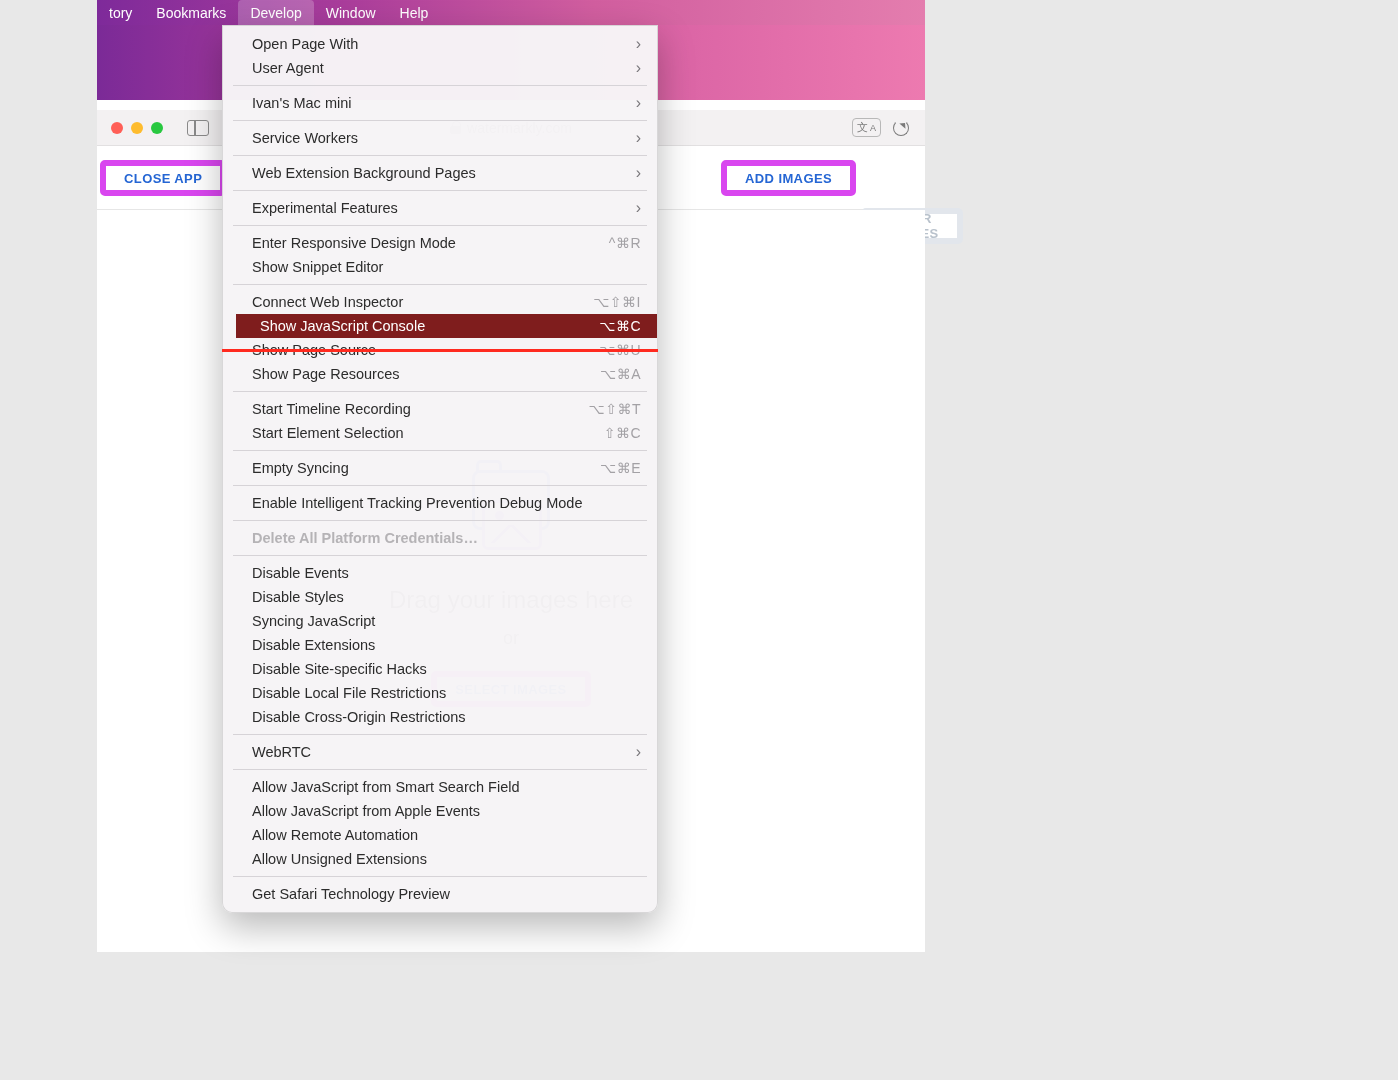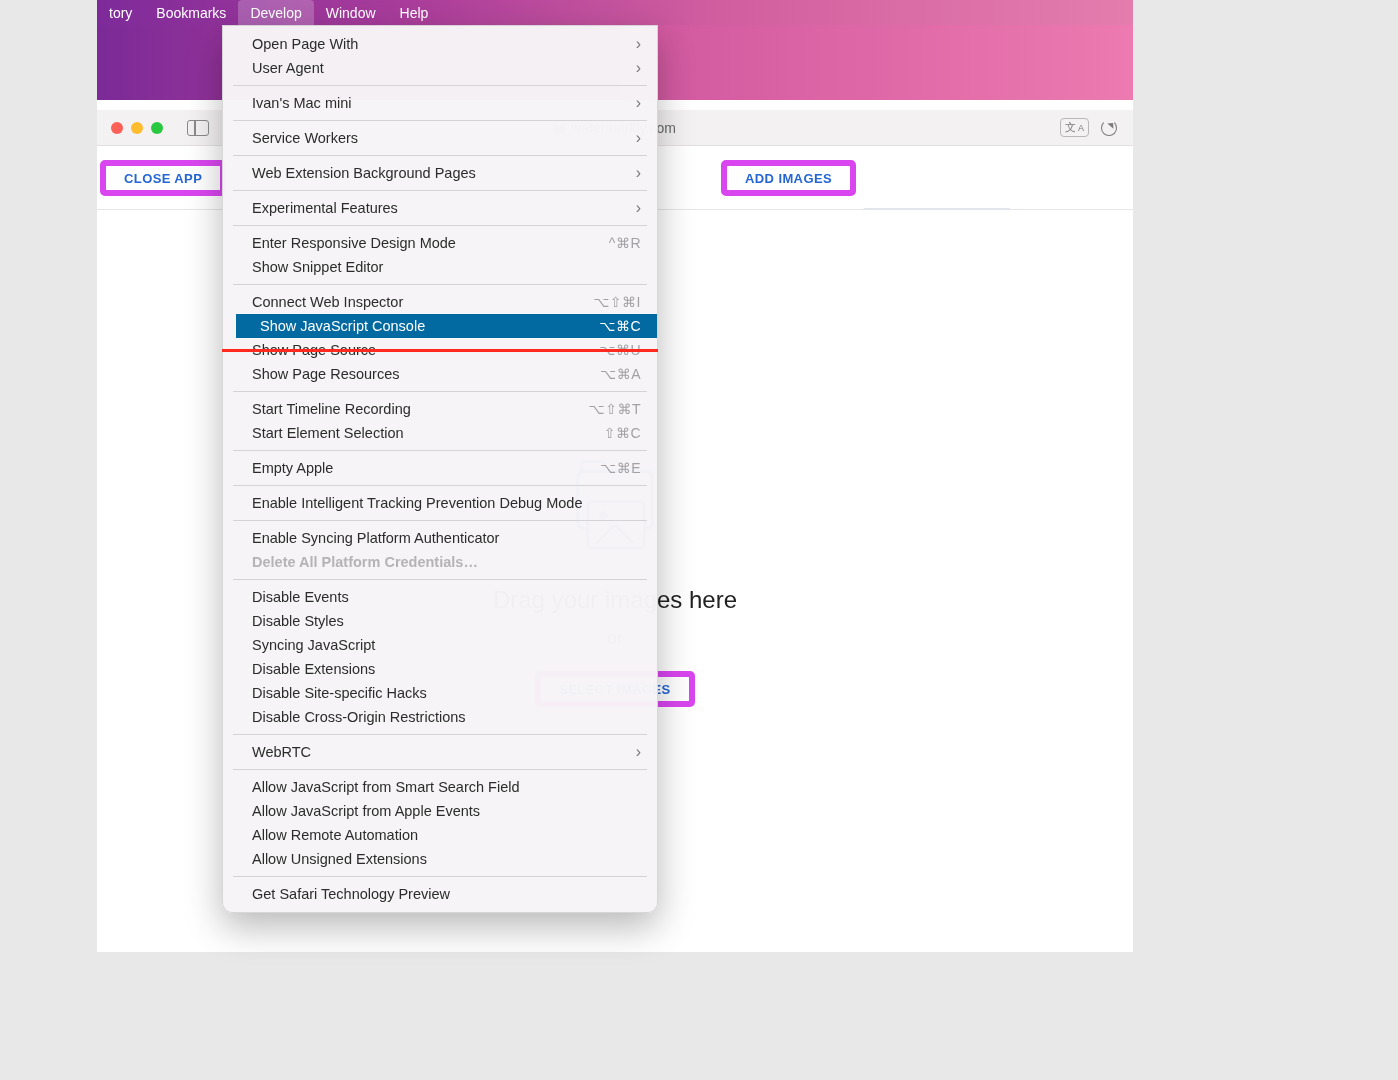--- a/index.html
+++ b/index.html
@@ -7,21 +7,21 @@
     font-family: -apple-system, BlinkMacSystemFont, "Helvetica Neue", sans-serif;
     width: 1398px;
     height: 1080px;
     background: #e8e8e8;
     overflow: hidden;
   }
   .stage {
     position: absolute;
     left: 97px;
     top: 0;
-    width: 1036px;
+    width: 828px;
     height: 952px;
     background: #fff;
   }
   
   .menubar {
     position: absolute;
     top: 0; left: 0; right: 0;
     height: 25px;
     background: linear-gradient(90deg, #7e2a9a 0%, #aa3d9b 30%, #d15e9f 60%, #e47dae 100%);
     display: flex;
@@ -262,21 +262,21 @@
   .menu .row {
     display: flex;
     align-items: center;
     justify-content: space-between;
     padding: 3px 16px;
     height: 24px;
     position: relative;
     margin-left: 13px;
   }
   .menu .row.highlight {
-    background: #0369a1;
+    background: #7f1d1d;
     color: #fff;
     padding-left: 24px;
   }
   .menu .row.highlight .shortcut { color: #fff; }
   .menu .row.disabled { color: #b5b3b6; font-weight: bold; }
   .menu .sep {
     height: 1px;
     margin: 5px 10px;
     background: #d6d3d7;
   }
@@ -415,51 +415,51 @@
       <div class="row">
         <span>Start Timeline Recording</span>
         <span class="shortcut">⌥⇧⌘T</span>
       </div>
       <div class="row">
         <span>Start Element Selection</span>
         <span class="shortcut">⇧⌘C</span>
       </div>
       <div class="sep"></div>
       <div class="row">
-        <span>Empty Apple</span>
+        <span>Empty Syncing</span>
         <span class="shortcut">⌥⌘E</span>
       </div>
       <div class="sep"></div>
       <div class="row">
         <span>Enable Intelligent Tracking Prevention Debug Mode</span>
       </div>
       <div class="sep"></div>
-      <div class="row">
-        <span>Enable Syncing Platform Authenticator</span>
-      </div>
       <div class="row disabled">
         <span>Delete All Platform Credentials…</span>
       </div>
       <div class="sep"></div>
       <div class="row">
         <span>Disable Events</span>
       </div>
       <div class="row">
         <span>Disable Styles</span>
       </div>
       <div class="row">
         <span>Syncing JavaScript</span>
       </div>
       <div class="row">
         <span>Disable Extensions</span>
       </div>
       <div class="row">
         <span>Disable Site-specific Hacks</span>
       </div>
       <div class="row">
+        <span>Disable Local File Restrictions</span>
+      </div>
+      <div class="row">
         <span>Disable Cross-Origin Restrictions</span>
       </div>
       <div class="sep"></div>
       <div class="row">
         <span>WebRTC</span>
         <span class="chev">›</span>
       </div>
       <div class="sep"></div>
       <div class="row">
         <span>Allow JavaScript from Smart Search Field</span>

